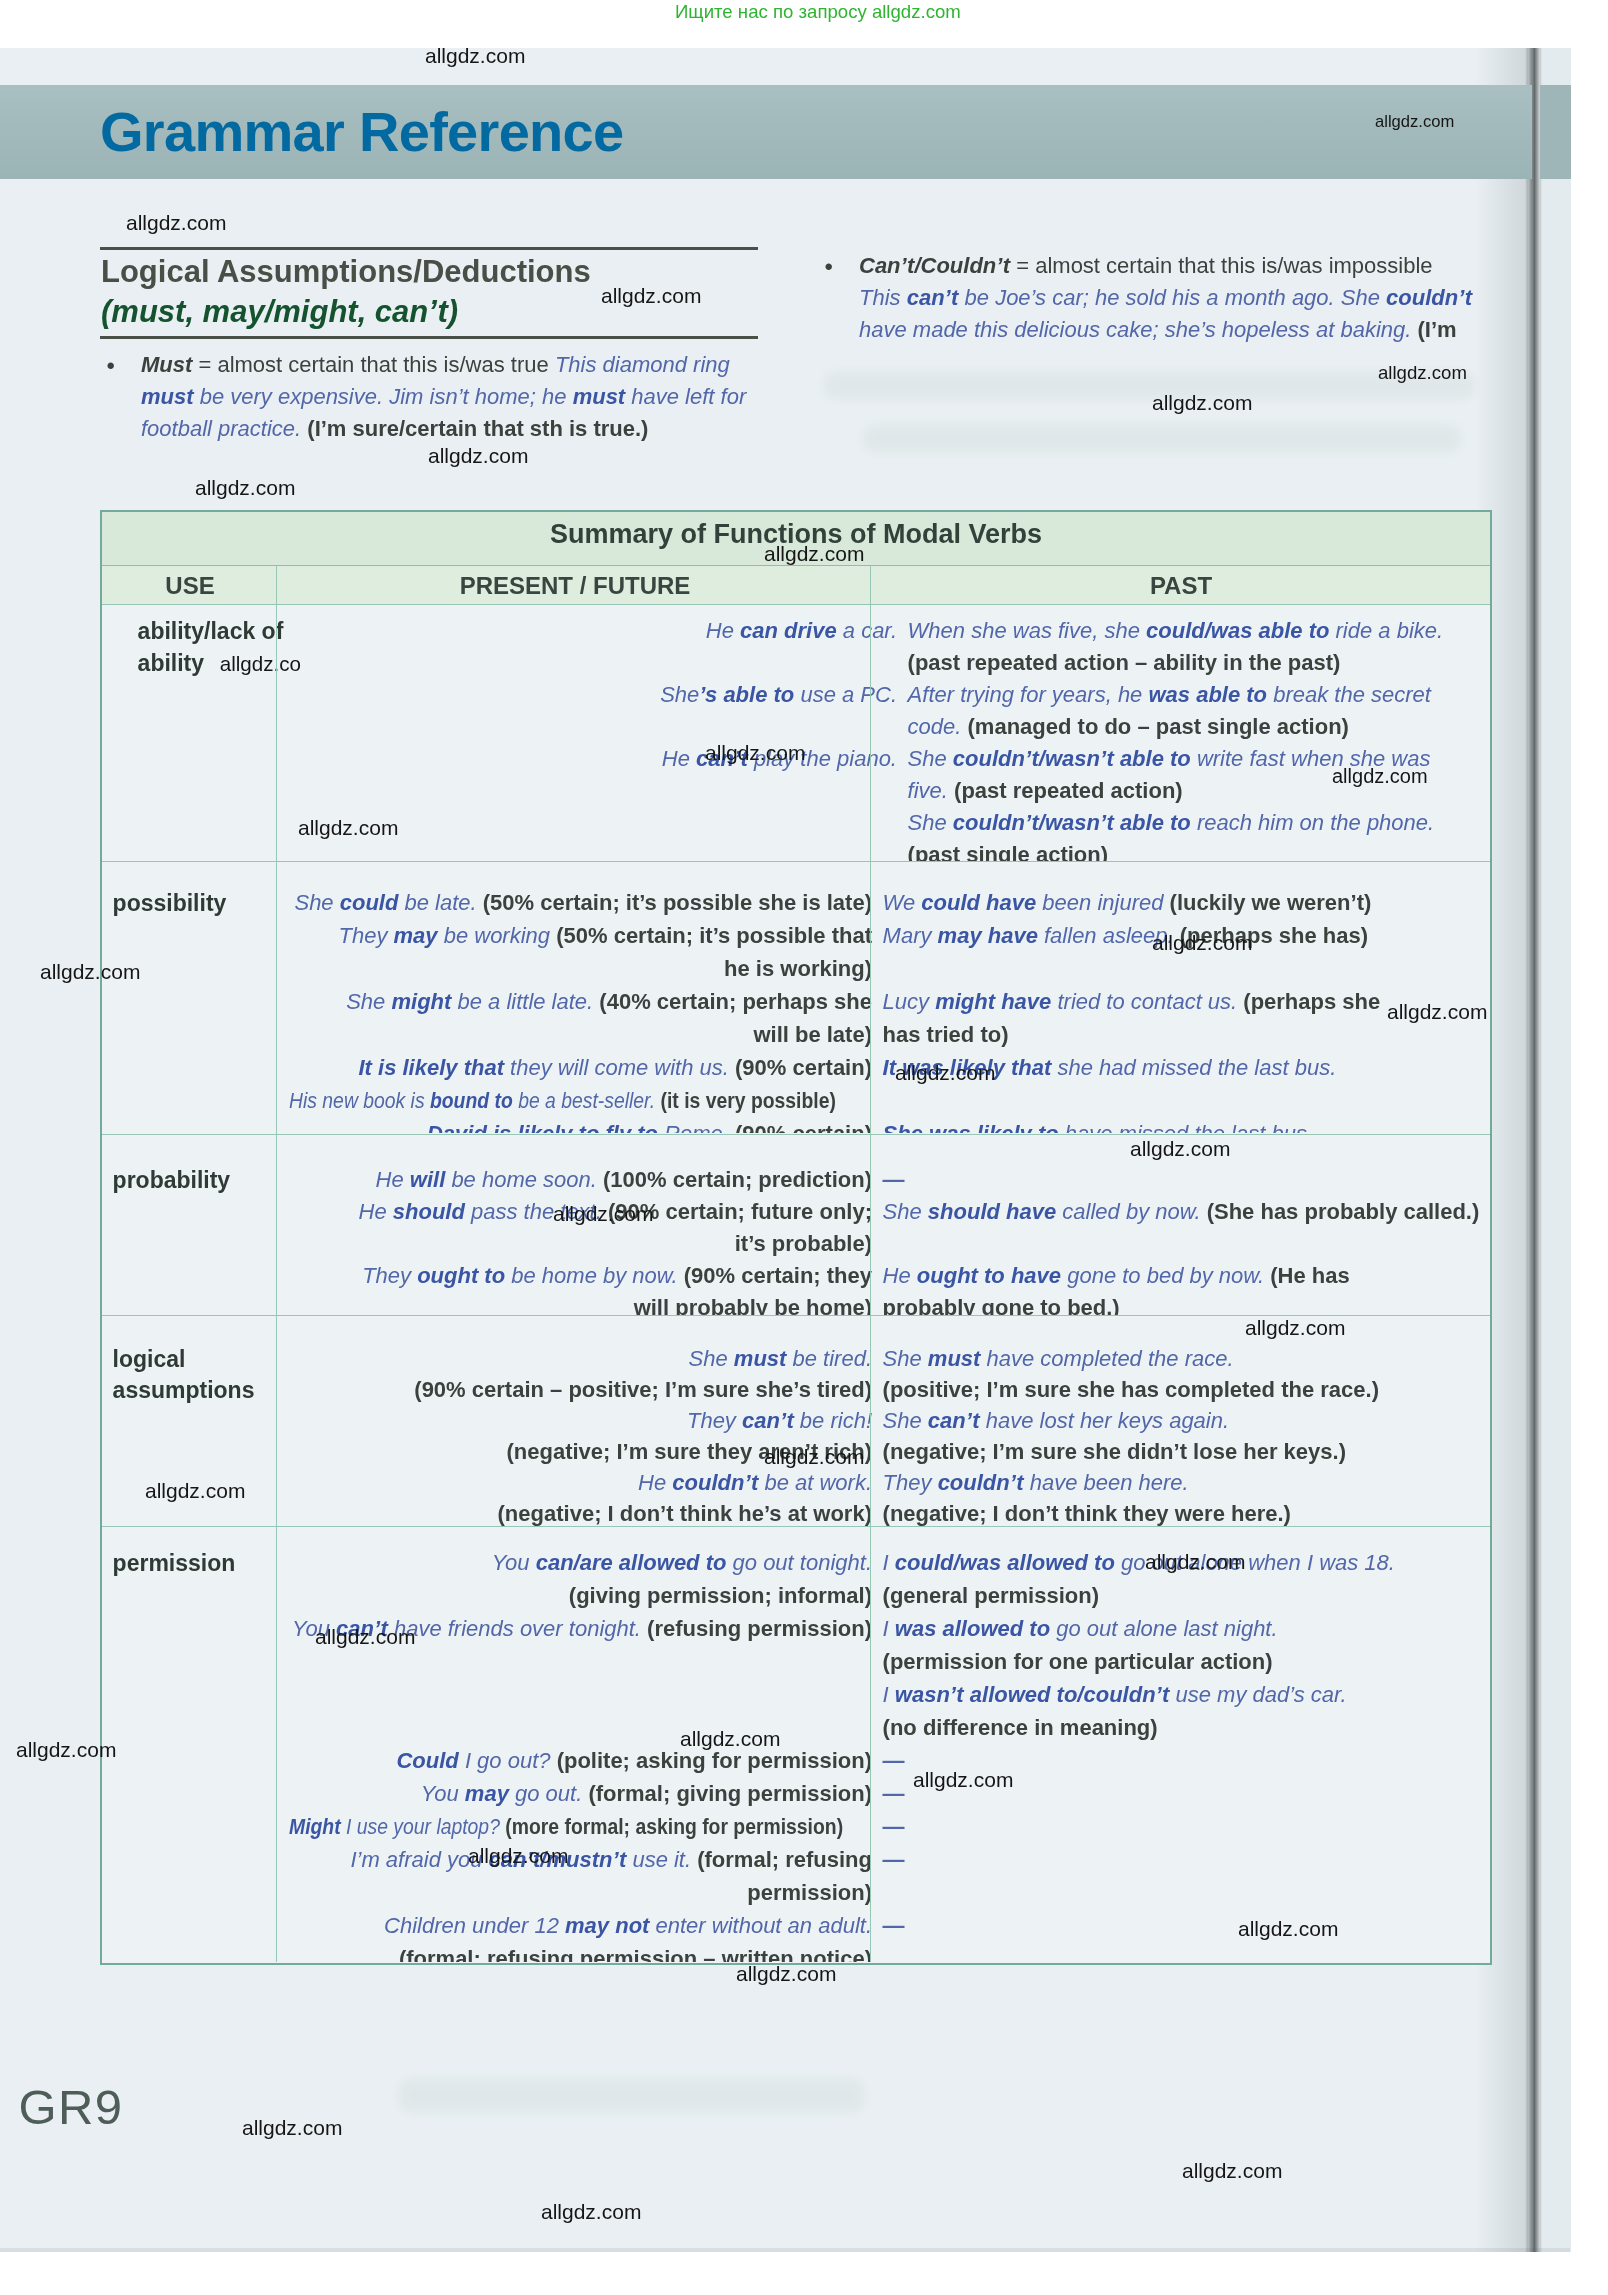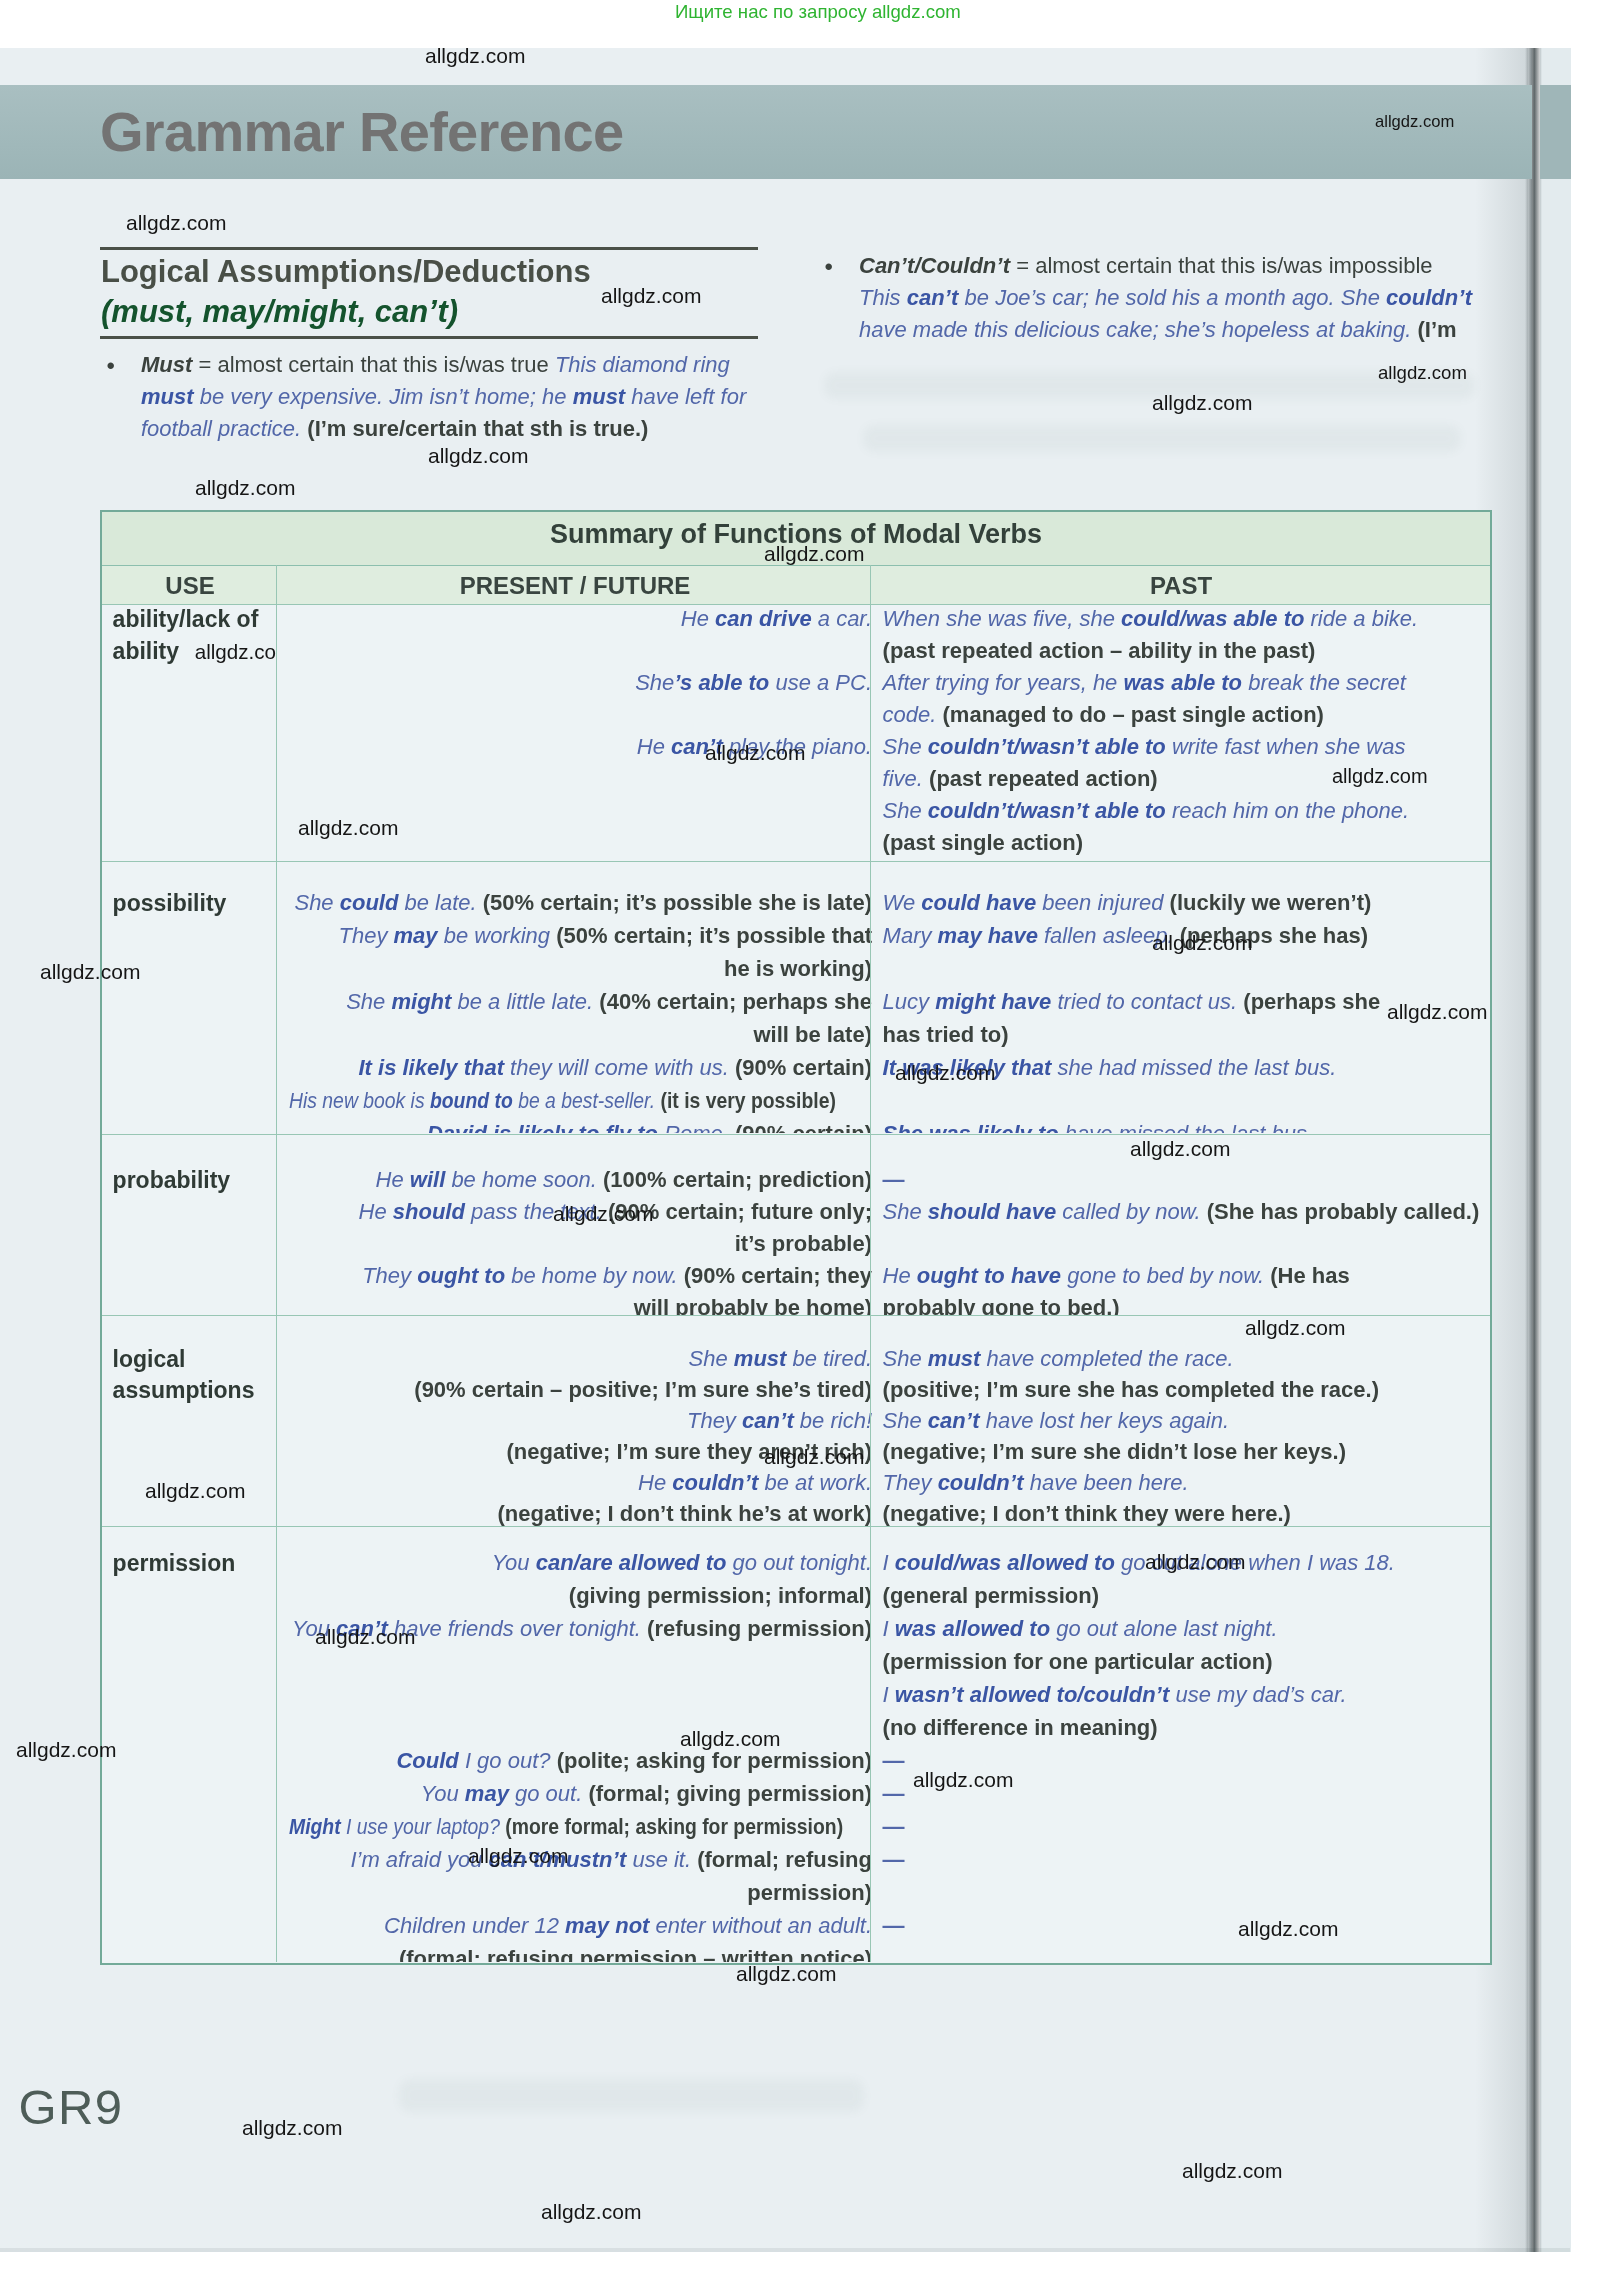--- a/index.html
+++ b/index.html
@@ -19,21 +19,21 @@
   
   #top-band{position:absolute;left:0;top:0;width:1608px;height:48px;background:#ffffff;}
   #top-green{position:absolute;left:675px;top:1.3px;font-size:18.6px;font-weight:500;color:#2fb431;white-space:nowrap;}
   #footer-band{position:absolute;left:0;top:2252px;width:1608px;height:44px;background:#ffffff;}
 
   
   #header-band{position:absolute;left:0;top:85px;width:1532px;height:94px;
                background:linear-gradient(#a9bfc1,#9bb4b6);}
   #header-band-sliver{position:absolute;left:1540px;top:85px;width:31px;height:94px;background:#9fb6b8;}
   #header-title{position:absolute;left:100px;top:85px;height:81px;line-height:94px;
-                font-size:56px;font-weight:700;letter-spacing:-0.7px;color:#737373;white-space:nowrap;}
+                font-size:56px;font-weight:700;letter-spacing:-0.7px;color:#0369a1;white-space:nowrap;}
 
   
   .rule{position:absolute;height:3.3px;background:#4a5048;}
   #rule-top{left:100px;top:247px;width:658px;}
   #rule-bottom{left:100px;top:336px;width:658px;}
   #heading-1{position:absolute;left:101px;top:254px;font-size:31px;font-weight:700;color:#494f47;white-space:nowrap;}
   #heading-2{position:absolute;left:101px;top:294px;font-size:31px;font-weight:700;font-style:italic;color:#14532d;white-space:nowrap;}
 
   
   .bullet-block{position:absolute;}
@@ -72,21 +72,21 @@
   #vline-2{left:870px;}
 
   .trow{position:absolute;left:102px;width:1388px;border-top:1.3px solid #98c6b4;box-sizing:border-box;}
   .tcell{position:absolute;top:0;bottom:0;overflow:hidden;}
   .cell-use{left:0;width:175px;padding-left:10.6px;box-sizing:border-box;}
   .cell-present{left:176px;width:594px;padding-left:10.6px;box-sizing:border-box;text-align:right;}
   .cell-past{left:770px;width:618px;padding-left:10.6px;box-sizing:border-box;}
   .cell-use .ln{font-size:23px;}
   .cell-use .sg-d{color:#2f3a35;}
 
-  .r0{top:604px;height:258px;} .r0 .tcell{} .r0 .ln{height:32px;}
+  .r0{top:604px;height:258px;} .r0 .tcell{padding-top:12px;margin-left:25px;} .r0 .ln{height:32px;}
   .r1{top:861px;height:272px;} .r1 .tcell{padding-top:26.6px;} .r1 .ln{height:33px;}
   .r2{top:1134px;height:181px;} .r2 .tcell{padding-top:31px;} .r2 .ln{height:32px;}
   .r3{top:1315px;height:211px;} .r3 .tcell{padding-top:29px;} .r3 .ln{height:31px;}
   .r4{top:1526px;height:436px;} .r4 .tcell{padding-top:22px;} .r4 .ln{height:33px;}
 
   
   .wm{position:absolute;color:#161616;white-space:nowrap;font-weight:400;}
 
   
   .smudge{position:absolute;background:#4a6a62;opacity:0.05;filter:blur(4.6px);border-radius:12px;}

